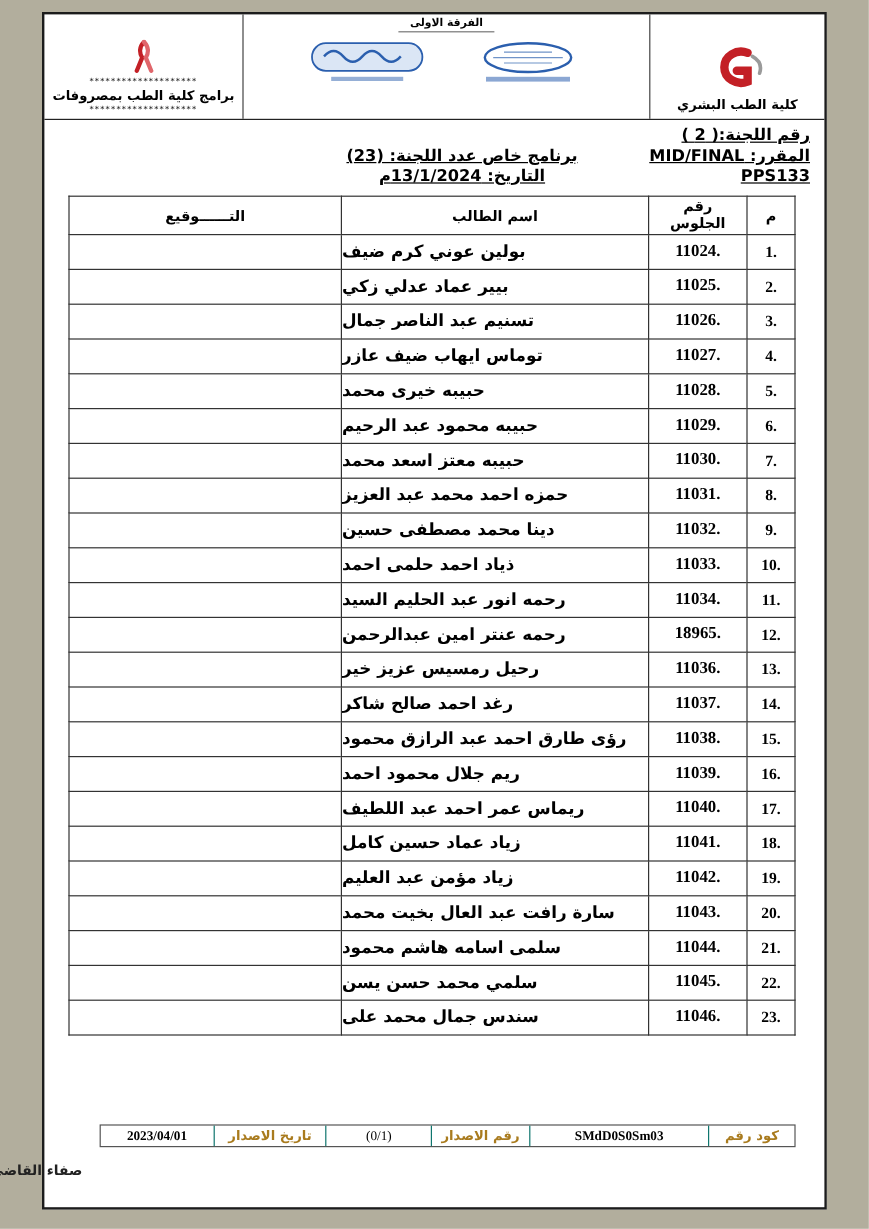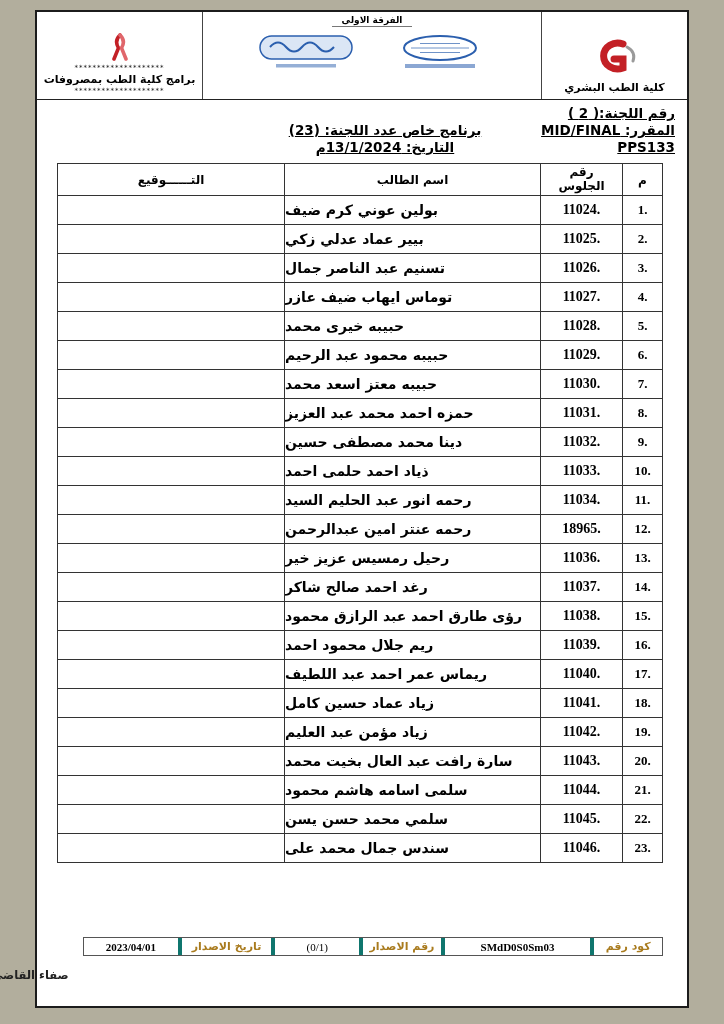--- a/index.html
+++ b/index.html
@@ -56,21 +56,21 @@
   td.c-sign { background:#fff; }
 
   
   .footer-table {
     position:absolute; bottom:50px; right:24px;
     width:580px; height:19px;
     display:flex; direction:rtl;
     border:1px solid #555;
   }
   .footer-cell {
-    border-left:4px solid #0f766e;
+    border-left:1px solid #0f766e;
     display:flex; align-items:center; justify-content:center;
     font-size:11px; height:100%;
   }
   .footer-cell:last-child { border-left:none; }
   .f-label { font-weight:bold; color:#a97b1e; }
   .f-val { font-weight:bold; font-family:"Liberation Serif", serif; direction:ltr; }
   .f-italic { font-weight:normal; }
   .w-code-l { width:72px; } .w-code-v { width:150px; }
   .w-iss-l { width:82px; } .w-iss-v { width:88px; }
   .w-date-l { width:94px; } .w-date-v { width:94px; }

